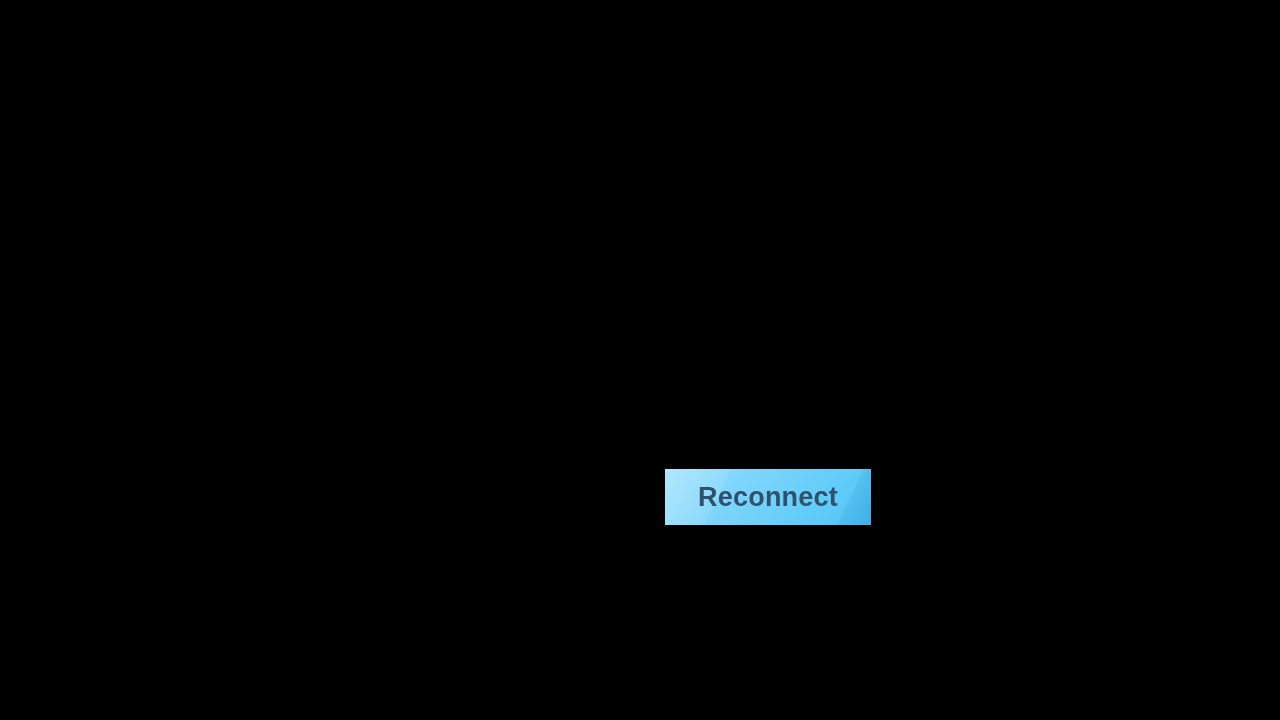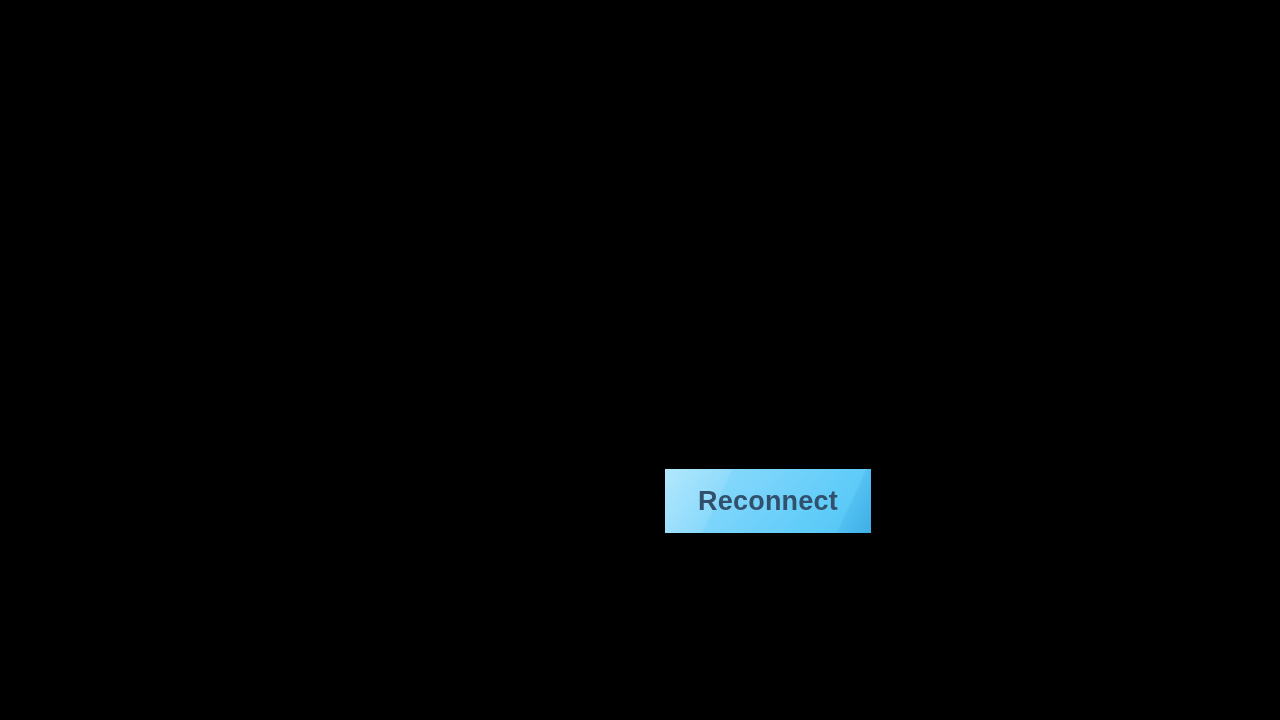--- a/index.html
+++ b/index.html
@@ -17,21 +17,21 @@
     width: 1280px;
     height: 720px;
     background: #000000;
   }
 
   .reconnect-btn {
     position: absolute;
     left: 665px;
     top: 469px;
     width: 206px;
-    height: 64px;
+    height: 56px;
     border: none;
     outline: none;
     padding: 0;
     margin: 0;
     cursor: pointer;
     display: flex;
     align-items: center;
     justify-content: center;
     
     background:

